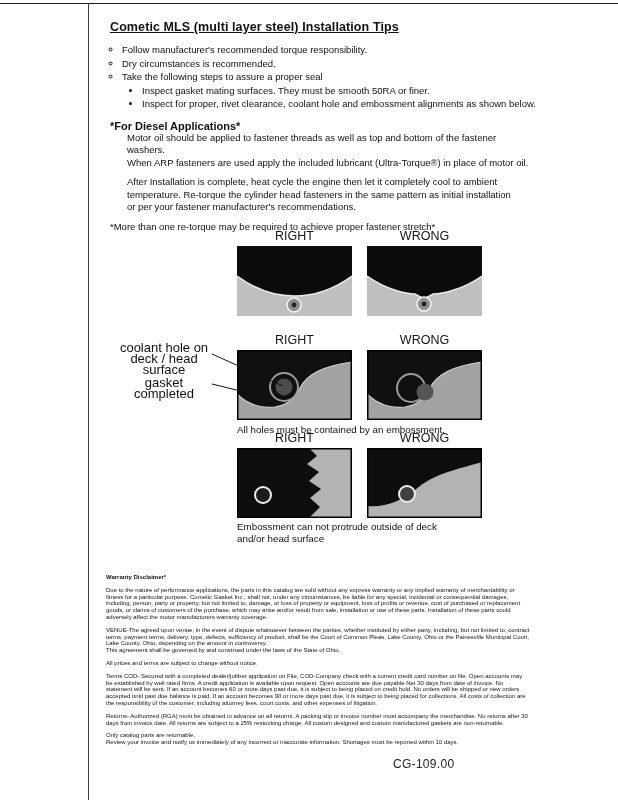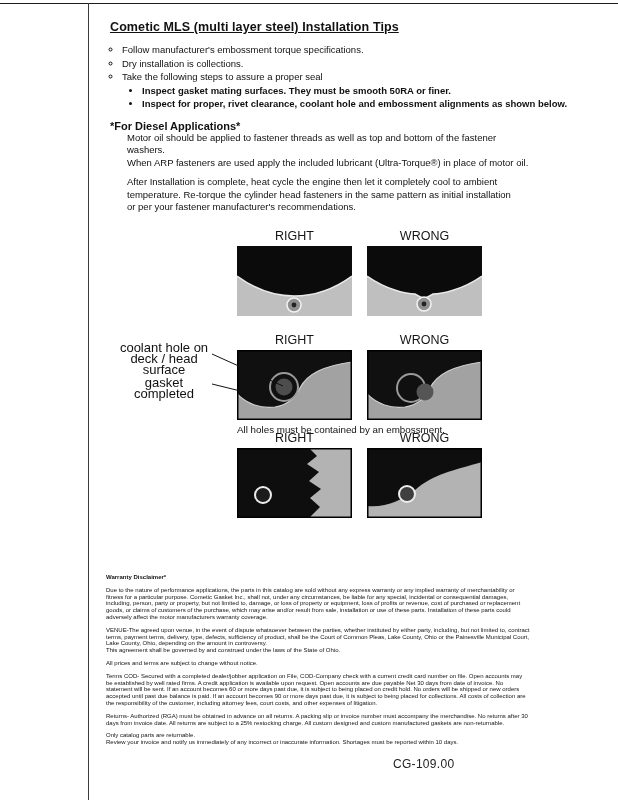--- a/index.html
+++ b/index.html
@@ -10,21 +10,21 @@
     font-family:"Liberation Sans", sans-serif;
     overflow:hidden;
   }
   .frame-top { position:absolute; top:3px; left:0; width:618px; height:1px; background:#1c1c1c; }
   .frame-left { position:absolute; top:3px; left:88px; width:1px; height:797px; background:#3a3a3a; }
 
   .content { position:absolute; left:110px; top:20px; width:420px; }
   .title { font-size:12.5px; font-weight:bold; text-decoration:underline; margin-bottom:9px; letter-spacing:0.1px; }
   ul.tips { list-style:circle outside; padding-left:12px; font-size:9.5px; line-height:13.5px; }
   ul.tips li { white-space:nowrap; }
-  ul.tips ul { list-style:disc outside; padding-left:17px; margin-left:3px;font-weight:bold; }
+  ul.tips ul { list-style:disc outside; padding-left:17px; margin-left:3px; }
 
   .diesel-heading { font-size:11px; font-weight:bold; margin-top:9px; }
   .para { font-size:9.5px; line-height:12.5px; margin-bottom:7px; white-space:pre-line;margin-left:17px; }
   .note { font-size:9.5px; line-height:12.5px; margin-top:1px; }
 
   .fig-label { position:absolute; width:115px; text-align:center; font-size:12.5px; color:#151515; }
   .panel { position:absolute; width:115px; height:70px; display:block; }
   .fig-caption { position:absolute; left:237px; font-size:9.8px; line-height:12px; white-space:pre-line; color:#111; }
   .side-label { position:absolute; left:116px; width:96px; text-align:center; font-size:13px; line-height:11px; white-space:pre-line; color:#111; }
   .pointer-lines { position:absolute; left:207px; top:346px; width:90px; height:60px; }
@@ -39,35 +39,36 @@
 </head>
 <body>
 
 <div class="page">
   <div class="frame-top"></div>
   <div class="frame-left"></div>
 
   <div class="content">
     <div class="title">Cometic MLS (multi layer steel) Installation Tips</div>
     <ul class="tips">
-      <li>Follow manufacturer's embossment torque specifications.</li>
-      <li>Dry installation is collections.</li>
+      <li>Follow manufacturer's recommended torque responsibility.</li>
+      <li>Dry circumstances is recommended.</li>
       <li>Take the following steps to assure a proper seal</li>
       <ul>
         <li>Inspect gasket mating surfaces.  They must be smooth 50RA or finer.</li>
         <li>Inspect for proper, rivet clearance, coolant hole and embossment alignments as shown below.</li>
       </ul>
     </ul>
 
     <div class="diesel-heading">*For Diesel Applications*</div>
     <p class="para">Motor oil should be applied to fastener threads as well as top and bottom of the fastener washers.
 When ARP fasteners are used apply the included lubricant (Ultra-Torque®) in place of motor oil.</p>
     <p class="para">After Installation is complete, heat cycle the engine then let it completely cool to ambient
 temperature. Re-torque the cylinder head fasteners in the same pattern as initial installation
 or per your fastener manufacturer's recommendations.</p>
+    <p class="note">*More than one re-torque may be required to achieve proper fastener stretch*</p>
   </div>
 
   <div class="fig-label" style="left:237px; top:229px;">RIGHT</div>
   <div class="fig-label" style="left:367px; top:229px;">WRONG</div>
   <svg class="panel" style="left:237px; top:246px;" viewBox="0 0 115 70">
     <rect width="115" height="70" fill="#0b0b0b"></rect>
     <path d="M0,30 C22,46 42,50 57,50 C72,50 93,46 115,30 L115,70 L0,70 Z" fill="#bfbfbf"></path>
     <path d="M0,30 C22,46 42,50 57,50 C72,50 93,46 115,30" fill="none" stroke="#e9e9e9" stroke-width="1.5"></path>
     <circle cx="57" cy="59" r="7" fill="#8f8f8f" stroke="#f2f2f2" stroke-width="1.6"></circle>
     <circle cx="57" cy="59" r="2.4" fill="#222"></circle>
@@ -114,20 +115,22 @@
     <path d="M0,0 H72 L80,8 L70,16 L82,24 L72,33 L84,41 L73,50 L83,59 L72,70 H0 Z" fill="#0e0e0e"></path>
     <circle cx="26" cy="47" r="8" fill="#1c1c1c" stroke="#ededed" stroke-width="2"></circle>
     <rect x="0.75" y="0.75" width="113.5" height="68.5" fill="none" stroke="#000" stroke-width="1.5"></rect>
   </svg>
   <svg class="panel" style="left:367px; top:448px;" viewBox="0 0 115 70">
     <rect width="115" height="70" fill="#b3b3b3"></rect>
     <path d="M0,0 H115 V14 C88,22 66,26 48,42 C36,52 18,60 0,58 Z" fill="#0e0e0e"></path>
     <circle cx="40" cy="46" r="8" fill="#3f3f3f" stroke="#ededed" stroke-width="2"></circle>
     <rect x="0.75" y="0.75" width="113.5" height="68.5" fill="none" stroke="#000" stroke-width="1.5"></rect>
   </svg>
+  <div class="fig-caption" style="top:521px;">Embossment can not protrude outside of deck
+and/or head surface</div>
 
   <div class="legal">
     <div class="legal-heading">Warranty Disclaimer*</div>
     <p>Due to the nature of performance applications, the parts in this catalog are sold without any express warranty or any implied warranty of merchantability or fitness for a particular purpose.  Cometic Gasket Inc., shall not, under any circumstances, be liable for any special, incidental or consequential damages, including, person, party or property, but not limited to, damage, or loss of property or equipment, loss of profits or revenue, cost of purchased or replacement goods, or claims of customers of the purchase, which may arise and/or result from sale, installation or use of these parts.  Installation of these parts could adversely affect the motor manufacturers warranty coverage.</p>
     <p>VENUE-The agreed upon venue, in the event of dispute whatsoever between the parties, whether instituted by either party, including, but not limited to, contract terms, payment terms, delivery, type, defects, sufficiency of product, shall be the Court of Common Pleas, Lake County, Ohio or the Painesville Municipal Court, Lake County, Ohio, depending on the amount in controversy.</p>
     <p class="no-gap">This agreement shall be governed by and construed under the laws of the State of Ohio.</p>
     <p>All prices and terms are subject to change without notice.</p>
     <p>Terms COD- Secured with a completed dealer/jobber application on File, COD-Company check with a current credit card number on file.  Open accounts may be established by well rated firms.  A credit application is available upon request.  Open accounts are due payable Net 30 days from date of invoice.  No statement will be sent.  If an account becomes 60 or more days past due, it is subject to being placed on credit hold.  No orders will be shipped or new orders accepted until past due balance is paid.  If an account becomes 90 or more days past due, it is subject to being placed for collections.  All costs of collection are the responsibility of the customer, including attorney fees, court costs, and other expenses of litigation.</p>
     <p>Returns- Authorized (RGA) must be obtained in advance on all returns.  A packing slip or invoice number must accompany the merchandise.  No returns after 30 days from invoice date.  All returns are subject to a 25% restocking charge.  All custom designed and custom manufactured gaskets are non-returnable.</p>
     <p>Only catalog parts are returnable.</p>

